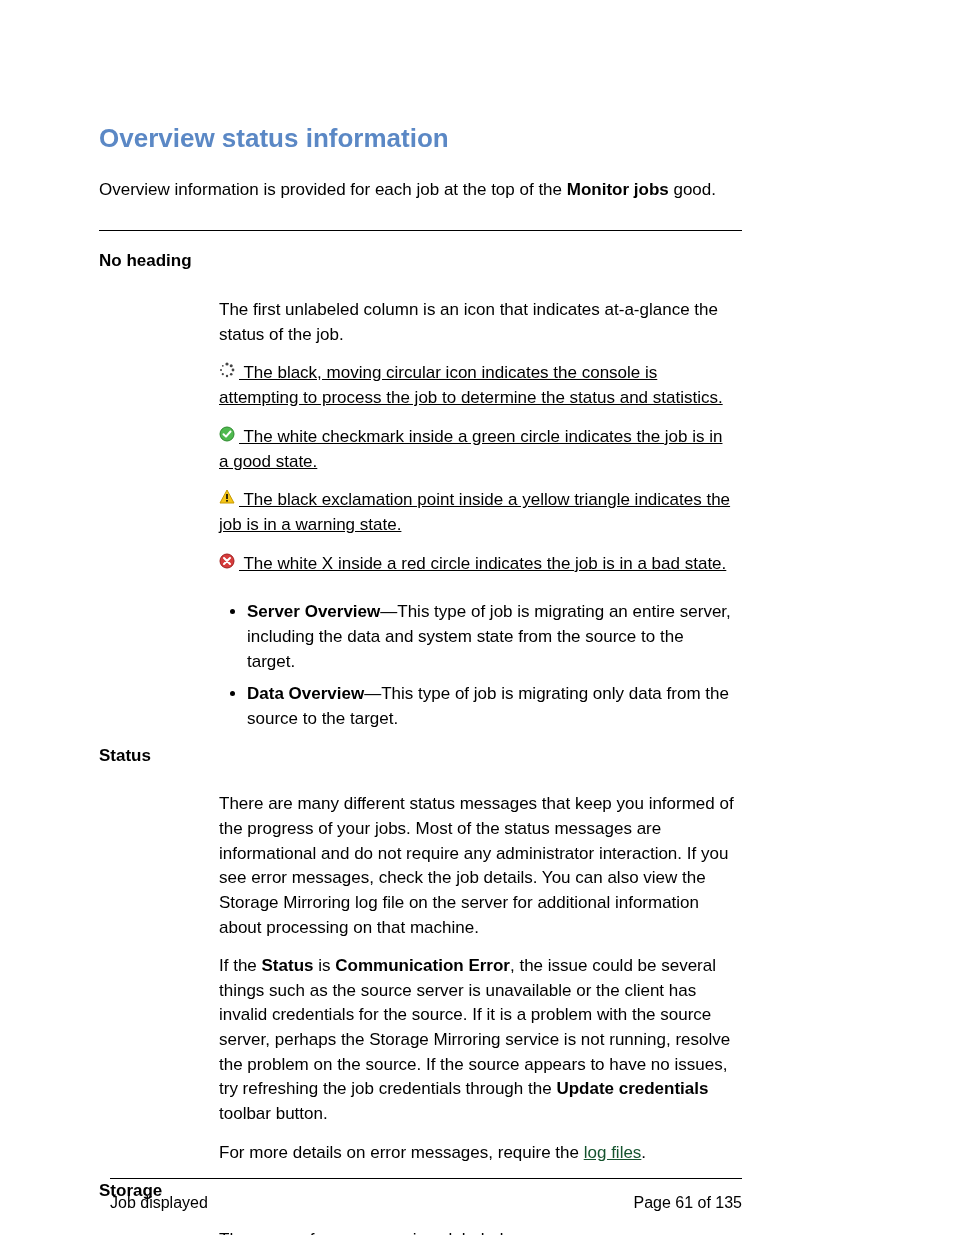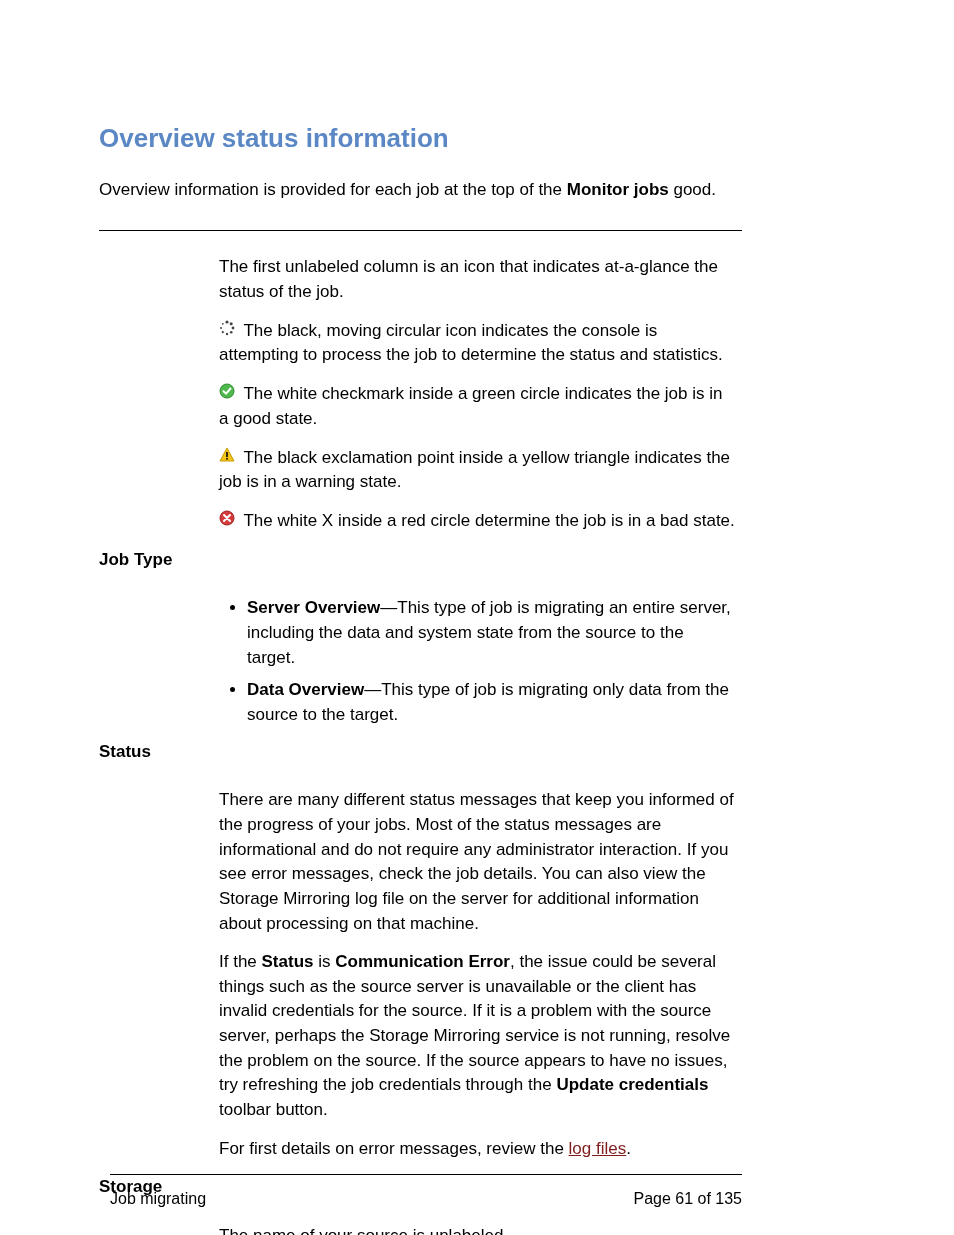--- a/index.html
+++ b/index.html
@@ -40,36 +40,37 @@
   .indent {
     padding-left: 120px;
     padding-right: 6px;
     margin-top: 24px;
   }
   .para {
     margin: 0 0 14px 0;
   }
   .icon-row {
     margin: 0 0 14px 0;
+    text-decoration: underline;
   }
   .icon {
     display: inline-block;
     vertical-align: middle;
     margin-right: 4px;
   }
   ul.bullets {
     list-style: disc;
     margin: 0 0 12px 0;
     padding-left: 28px;
   }
   ul.bullets li {
     margin-bottom: 8px;
   }
   a.link {
-    color: #7f1d1d;
+    color: #14532d;
     text-decoration: underline;
   }
   .footer {
     position: absolute;
     bottom: 38px;
     left: 110px;
     right: 110px;
     border-top: 1px solid #000;
     padding-top: 12px;
     display: flex;
@@ -83,20 +84,21 @@
 <div class="page">
 
   <h1 class="title">Overview status information</h1>
 
   <p class="intro">
     <span>Overview information is provided for each job at the top of the </span><b>Monitor jobs</b><span> good.</span>
   </p>
 
   <hr class="sep">
 
+  <p class="section-label">No heading</p>
   <div class="indent">
     <p class="para">The first unlabeled column is an icon that indicates at-a-glance the status of the job.</p>
 
     <p class="icon-row">
       <span class="icon">
         <svg width="16" height="16" viewBox="0 0 16 16">
           <g fill="#444">
             <circle cx="8" cy="2" r="1.6"></circle>
             <circle cx="12.2" cy="3.8" r="1.5"></circle>
             <circle cx="14" cy="8" r="1.4"></circle>
@@ -128,50 +130,49 @@
         </svg>
       </span><span> The black exclamation point inside a yellow triangle indicates the job is in a warning state.</span>
     </p>
 
     <p class="icon-row">
       <span class="icon">
         <svg width="16" height="16" viewBox="0 0 16 16">
           <circle cx="8" cy="8" r="7" fill="#d63b3b" stroke="#a02020" stroke-width="1"></circle>
           <path d="M5 5 L11 11 M11 5 L5 11" stroke="#fff" stroke-width="2" stroke-linecap="round"></path>
         </svg>
-      </span><span> The white X inside a red circle determine the job is in a bad state.</span>
+      </span><span> The white X inside a red circle indicates the job is in a bad state.</span>
     </p>
   </div>
 
-  <p class="section-label">Job Type</p>
   <div class="indent">
     <ul class="bullets">
       <li>
         <b>Server Overview</b><span>—This type of job is migrating an entire server, including the data and system state from the source to the target.</span>
       </li>
       <li>
         <b>Data Overview</b><span>—This type of job is migrating only data from the source to the target.</span>
       </li>
     </ul>
   </div>
 
   <p class="section-label">Status</p>
   <div class="indent">
     <p class="para">There are many different status messages that keep you informed of the progress of your jobs. Most of the status messages are informational and do not require any administrator interaction. If you see error messages, check the job details. You can also view the Storage Mirroring log file on the server for additional information about processing on that machine.</p>
     <p class="para">
       <span>If the </span><b>Status</b><span> is </span><b>Communication Error</b><span>, the issue could be several things such as the source server is unavailable or the client has invalid credentials for the source. If it is a problem with the source server, perhaps the Storage Mirroring service is not running, resolve the problem on the source. If the source appears to have no issues, try refreshing the job credentials through the </span><b>Update credentials</b><span> toolbar button.</span>
     </p>
     <p class="para">
-      <span>For first details on error messages, review the </span><a href="#" class="link">log files</a><span>.</span>
+      <span>For more details on error messages, require the </span><a href="#" class="link">log files</a><span>.</span>
     </p>
   </div>
 
   <p class="section-label">Storage</p>
   <div class="indent">
     <p class="para">The name of your source is unlabeled.</p>
   </div>
 
   <div class="footer">
-    <span>Job migrating</span>
+    <span>Job displayed</span>
     <span>Page 61 of 135</span>
   </div>
 
 </div>
 
 </body></html>

